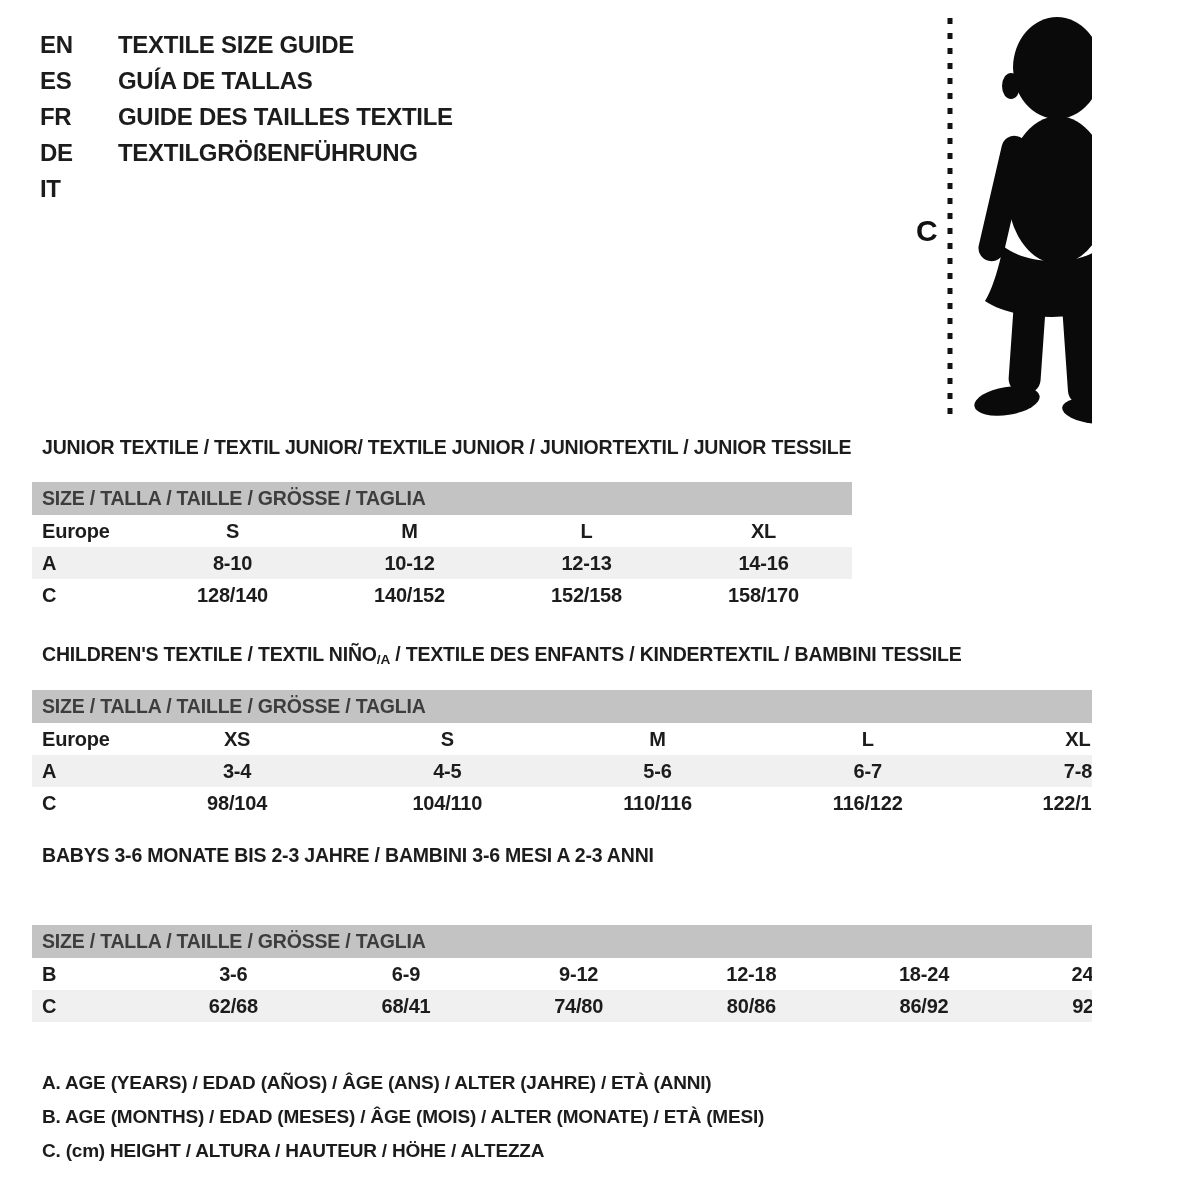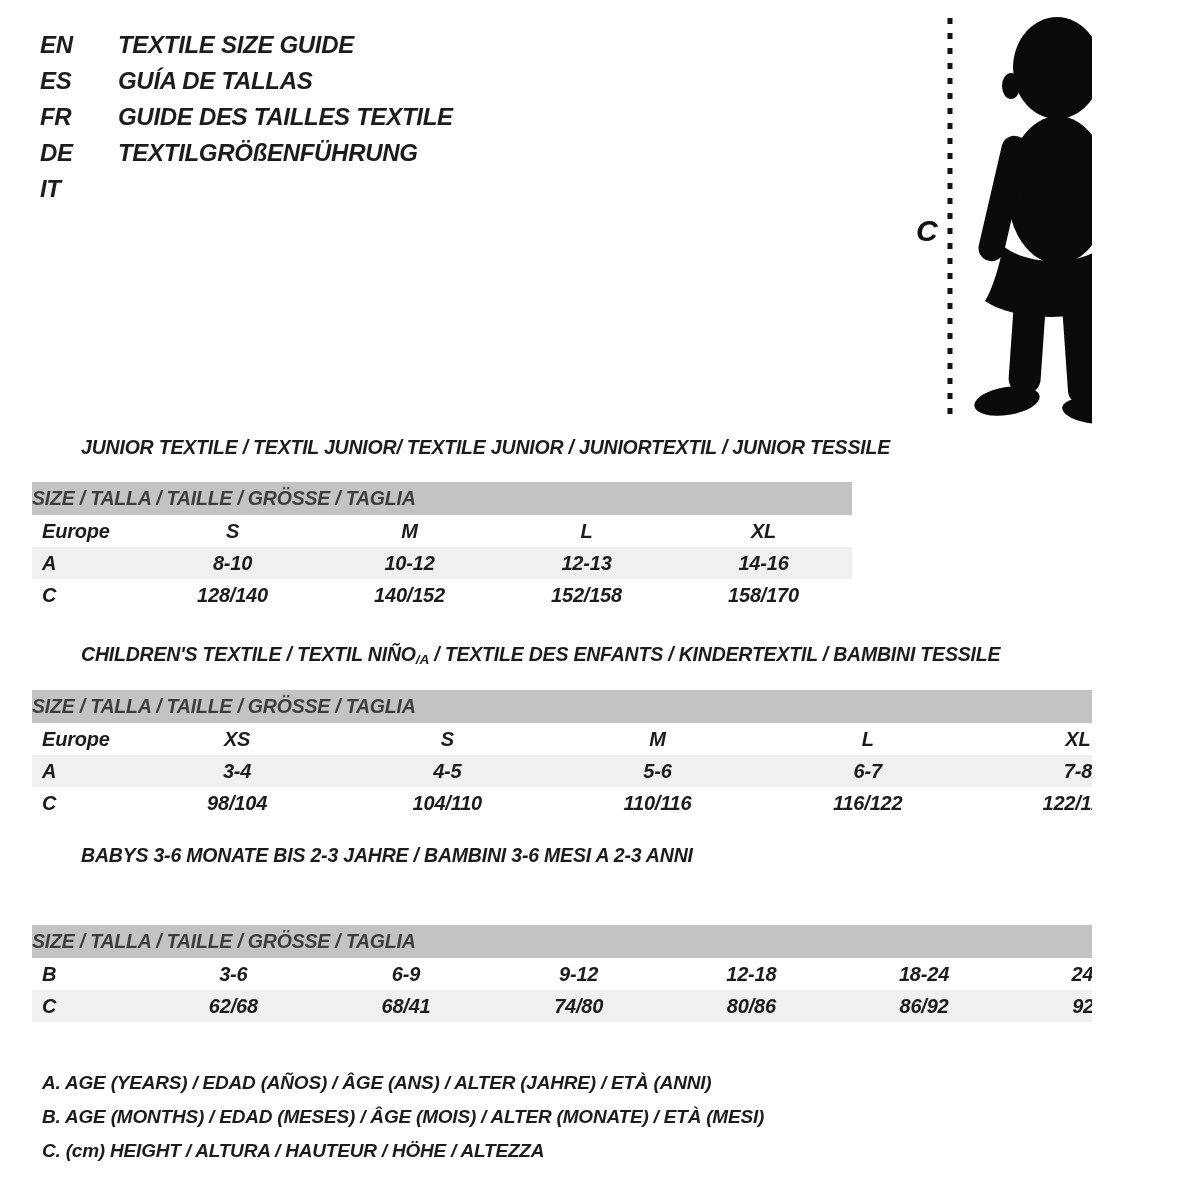--- a/index.html
+++ b/index.html
@@ -7,42 +7,41 @@
     --band-text:#3d3d3d;
     --stripe:#f0f0f0;
     --ink:#1c1c1c;
     --bg:#ffffff;
   }
   html,body{margin:0;padding:0;background:#fff;}
   .canvas{
     position:relative;width:1092px;height:1200px;background:var(--bg);
     font-family:"Liberation Sans", sans-serif;font-weight:bold;color:var(--ink);
     overflow:hidden;
-    font-style:italic;
   }
   
   .lang-block{position:absolute;left:40px;top:27px;}
   .lang-row{display:flex;height:36px;align-items:center;font-size:24px;letter-spacing:-0.3px;}
   .lang-code{width:78px;}
   
   .figure-wrap{position:absolute;left:900px;top:0;width:300px;height:430px;}
   
-  .section-title{position:absolute;left:42px;font-size:19.5px;line-height:35px;letter-spacing:-0.2px;white-space:nowrap;margin-left:39px;}
+  .section-title{position:absolute;left:42px;font-size:19.5px;line-height:35px;letter-spacing:-0.2px;white-space:nowrap;}
   #title0{top:430px;}
   #title1{top:637px;}
   #title2{top:838px;}
   .subscript{font-size:0.7em;vertical-align:-3px;}
   
   .tbl{position:absolute;left:32px;}
   #tbl0{top:482px;width:820px;}
   #tbl1{top:690px;width:1151px;}
   #tbl2{top:925px;width:1151px;}
   .band{
     height:33px;background:var(--band-bg);color:var(--band-text);
-    display:flex;align-items:center;box-sizing:border-box;
+    display:flex;align-items:center;padding-left:10px;box-sizing:border-box;
     font-size:19.5px;letter-spacing:-0.2px;
   }
   .trow{display:flex;height:32px;align-items:center;font-size:20px;letter-spacing:-0.2px;}
   .trow.shaded{background:var(--stripe);}
   .tlabel{padding-left:10px;box-sizing:border-box;}
   #tbl0 .tlabel{width:112px;}
   #tbl1 .tlabel{width:100px;}
   #tbl2 .tlabel{width:115px;}
   .tcell{flex:1;text-align:center;}
   

